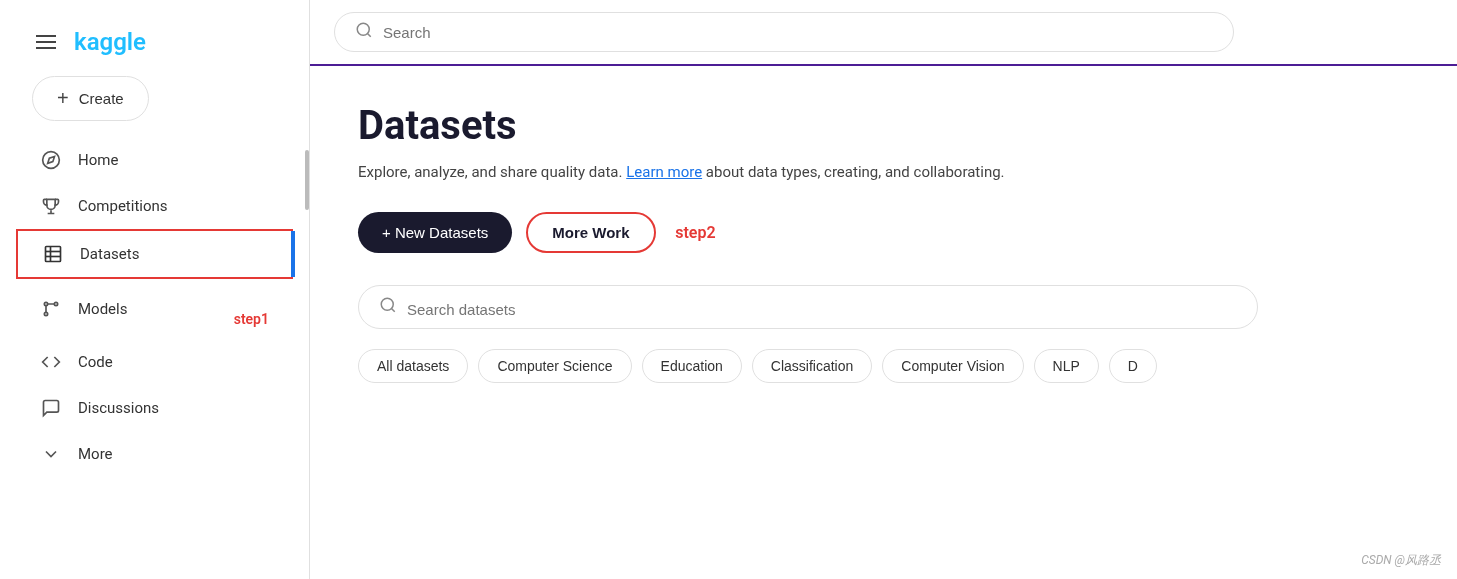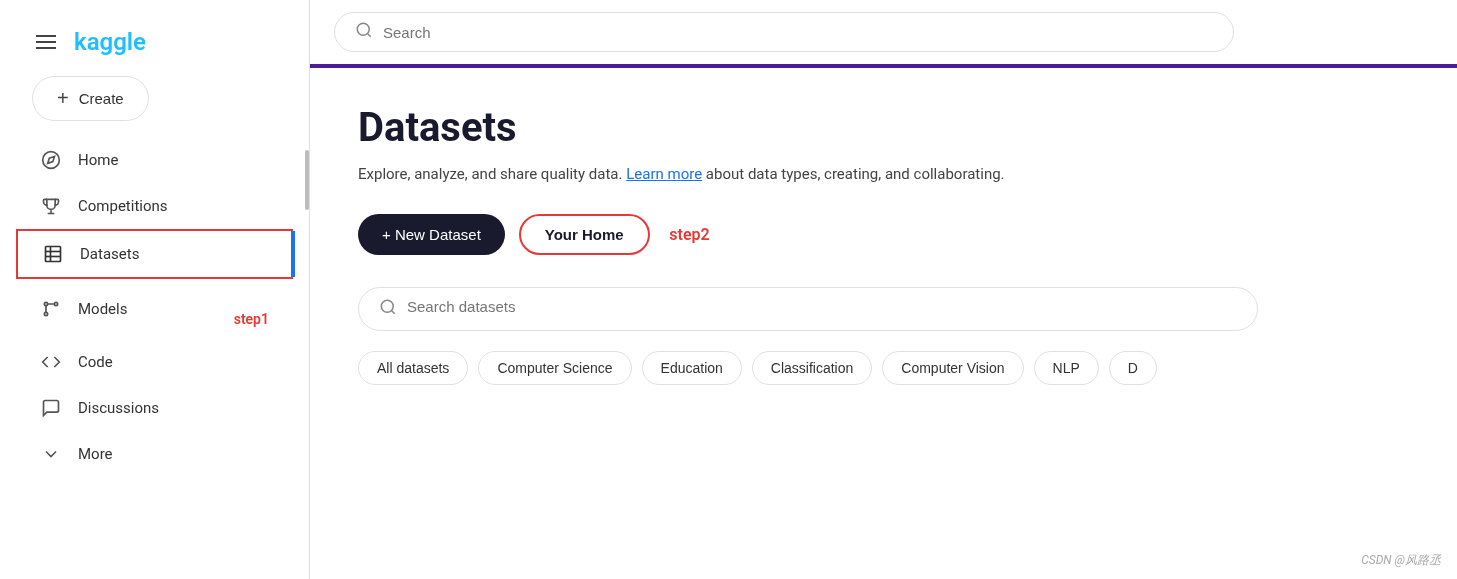--- a/index.html
+++ b/index.html
@@ -127,21 +127,21 @@
     
     .main {
       flex: 1;
       display: flex;
       flex-direction: column;
       overflow-y: auto;
       background: #fff;
     }
     .top-search-bar {
       padding: 12px 24px;
-      border-bottom: 4px solid #4c1d95;
+      border-bottom: 2px solid #4c1d95;
       display: flex;
       align-items: center;
     }
     .top-search-input {
       display: flex;
       align-items: center;
       gap: 10px;
       border: 1px solid #e0e0e0;
       border-radius: 24px;
       padding: 8px 20px;
@@ -204,21 +204,21 @@
       font-size: 15px;
       font-weight: 700;
       background: #fff;
       cursor: pointer;
       color: #1a1a2e;
       position: relative;
     }
 
     .datasets-search-bar {
       display: flex;
-      align-items: flex-start;
+      align-items: flex-end;
       gap: 10px;
       border: 1px solid #e0e0e0;
       border-radius: 24px;
       padding: 10px 20px;
       width: 900px;
       margin-bottom: 20px;
       background: #fff;
     }
     .datasets-search-bar input {
       border: none;
@@ -373,23 +373,23 @@
 
   <div class="content-area" style="position:relative;">
     <h1 class="page-title">Datasets</h1>
     <p class="page-subtitle">
       <span>Explore, analyze, and share quality data.</span>
       <a href="#">Learn more</a>
       <span>about data types, creating, and collaborating.</span>
     </p>
 
     <div class="action-buttons">
-      <button class="new-dataset-btn">+ New Dataset</button>
+      <button class="new-dataset-btn">+ New Datasets</button>
       <div style="position:relative;">
-        <button class="your-work-btn">Your Home</button>
+        <button class="your-work-btn">More Work</button>
         <span class="step2-label">step2</span>
       </div>
     </div>
 
     <div class="datasets-search-bar">
       <span>
         <svg width="18" height="18" viewBox="0 0 24 24" fill="none" stroke="#888" stroke-width="2">
             <circle cx="11" cy="11" r="8"></circle>
             <line x1="21" y1="21" x2="16.65" y2="16.65"></line>
           </svg>

